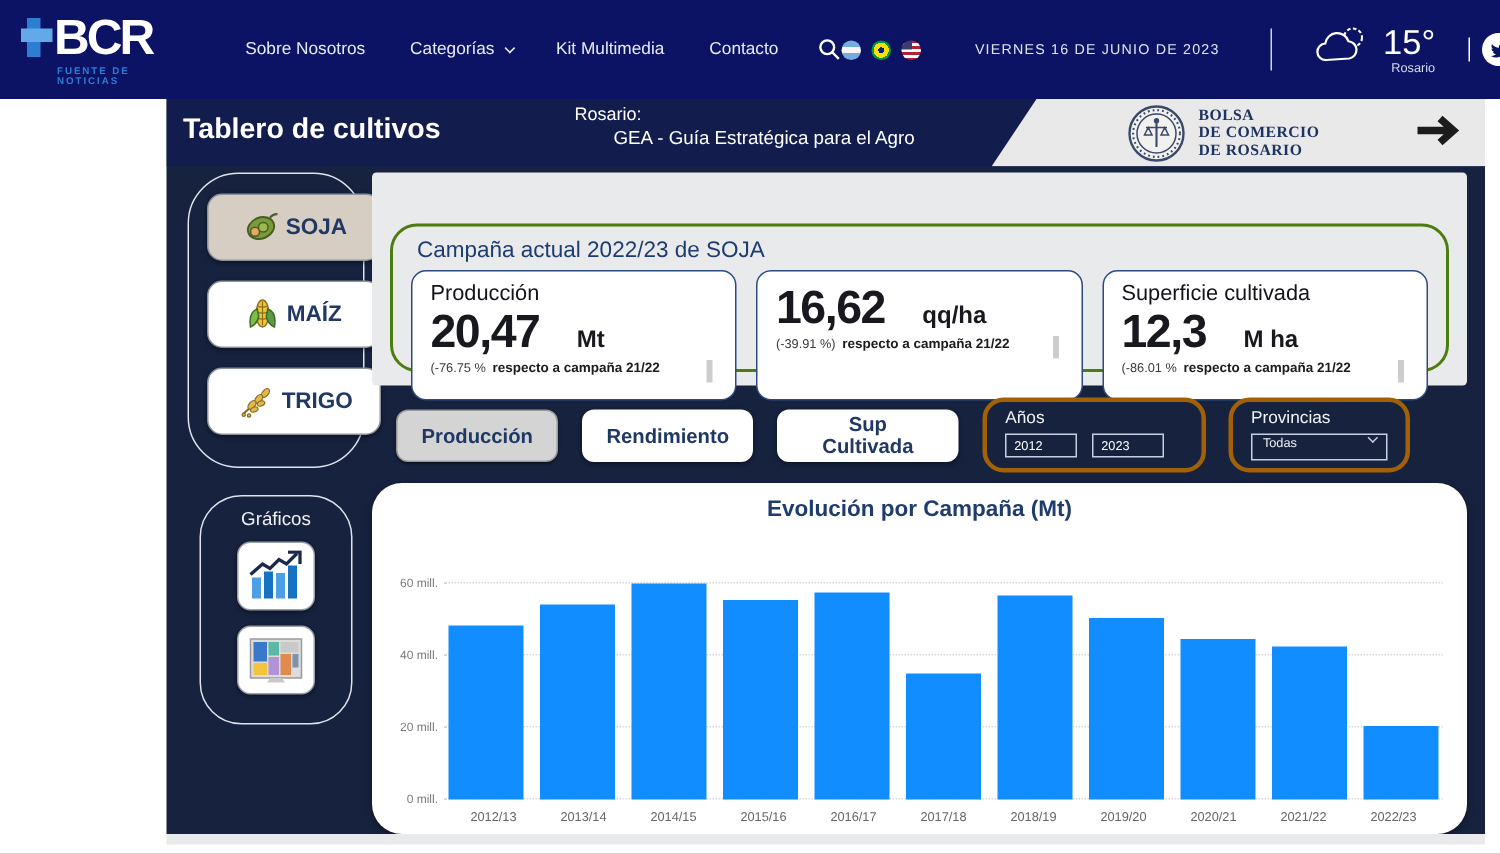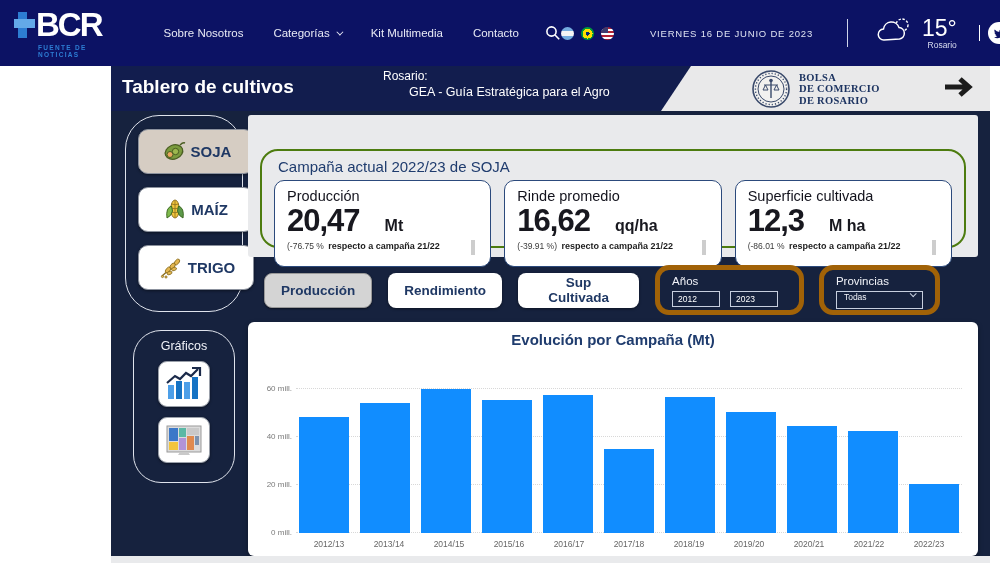--- a/index.html
+++ b/index.html
@@ -72,31 +72,31 @@
   .card-unit { font-size:16px; font-weight:700; color:#18181f; }
   .caption { position:relative; margin-top:1px; height:20px; overflow:hidden; padding-right:16px; line-height:11px; }
   .cap-pct { font-size:8.5px; color:#3a3a3a; }
   .cap-rest { font-size:9px; font-weight:700; color:#1c1c1c; }
   .thumb { position:absolute; right:5px; top:2px; width:4px; height:15px; background:#cdcdcd; cursor:pointer; }
 
   .controls { position:absolute; left:0; top:150px; width:730px; height:58px; display:flex; align-items:center; padding-left:16px; }
   .metric-btn { height:35px; border-radius:8px; font-size:13.5px; font-weight:700; color:#1f3864; padding:0 16px; margin-right:16px; cursor:pointer; font-family:"Liberation Sans",sans-serif; }
   .metric-btn.selected { background:#d4d4d4; border:1px solid #999; box-shadow:0 1px 2px rgba(0,0,0,.5); }
   .metric-btn.plain { background:#fff; border:none; box-shadow:0 1px 3px rgba(0,0,0,.45); }
-  .grp { border:5px solid #a16207; border-radius:14px; height:50px; padding:5px 12px 0; color:#f0f2f8; }
+  .grp { border:3px solid #a16207; border-radius:14px; height:50px; padding:5px 12px 0; color:#f0f2f8; }
   .grp-anos { margin-left:auto; width:150px; }
   .grp-prov { margin-left:15px; margin-right:38px; width:122px; }
   .grp-label { font-size:11.5px; }
   .year-row { display:flex; gap:10px; margin-top:4px; }
   .year-input { width:48px; height:16px; background:transparent; border:1px solid #c7cfdf; color:#fff; font-size:8.5px; padding-left:5px; font-family:"Liberation Sans",sans-serif; }
   .select { margin-top:4px; height:18px; border:1px solid #c7cfdf; display:flex; align-items:flex-start; justify-content:space-between; padding:0 7px; font-size:8.5px; cursor:pointer; }
   .sel-caret { width:5px; height:5px; border-right:1.2px solid #c7cfdf; border-bottom:1.2px solid #c7cfdf; transform:rotate(45deg) translateY(-1px); }
 
   
-  .chart-panel { position:absolute; left:0; top:211px; width:730px; height:234px; background:#fff; border-radius:6px; box-shadow:0 2px 5px rgba(0,0,0,.35); }
+  .chart-panel { position:absolute; left:0; top:211px; width:730px; height:234px; background:#fff; border-radius:20px; box-shadow:0 2px 5px rgba(0,0,0,.35); }
   .chart-title { text-align:center; padding-top:9px; font-size:15px; font-weight:600; color:#1f3c6e; }
   .plot { position:absolute; left:48px; right:16px; top:38px; bottom:23px; }
   .gridline { position:absolute; left:0; right:0; height:0; border-top:1px dotted #d8d8d8; }
   .ytick { position:absolute; left:-46px; width:42px; text-align:right; font-size:8px; color:#7a7a7a; }
   .bars { position:absolute; left:0; right:0; bottom:0; top:0; display:flex; align-items:flex-end; gap:11px; padding:0 3px; }
   .bar { flex:1; cursor:pointer; }
   .xlabels { position:absolute; left:48px; right:16px; bottom:7px; display:flex; padding:0 3px; }
   .xlabel { flex:1; text-align:center; font-size:8.5px; color:#666; }
 </style>
 </head>
@@ -268,21 +268,20 @@
                 <span class="card-value">20,47</span>
                 <span class="card-unit">Mt</span>
               </div>
               <div class="caption">
                 <span class="cap-pct">(-76.75 %</span>
                 <span class="cap-rest">respecto a campaña 21/22</span>
                 <span class="thumb"></span>
               </div>
             </div>
             <div class="card">
-              <div class="card-title">Rinde promedio</div>
               <div class="card-value-row">
                 <span class="card-value">16,62</span>
                 <span class="card-unit">qq/ha</span>
               </div>
               <div class="caption">
                 <span class="cap-pct">(-39.91 %)</span>
                 <span class="cap-rest">respecto a campaña 21/22</span>
                 <span class="thumb"></span>
               </div>
             </div>

